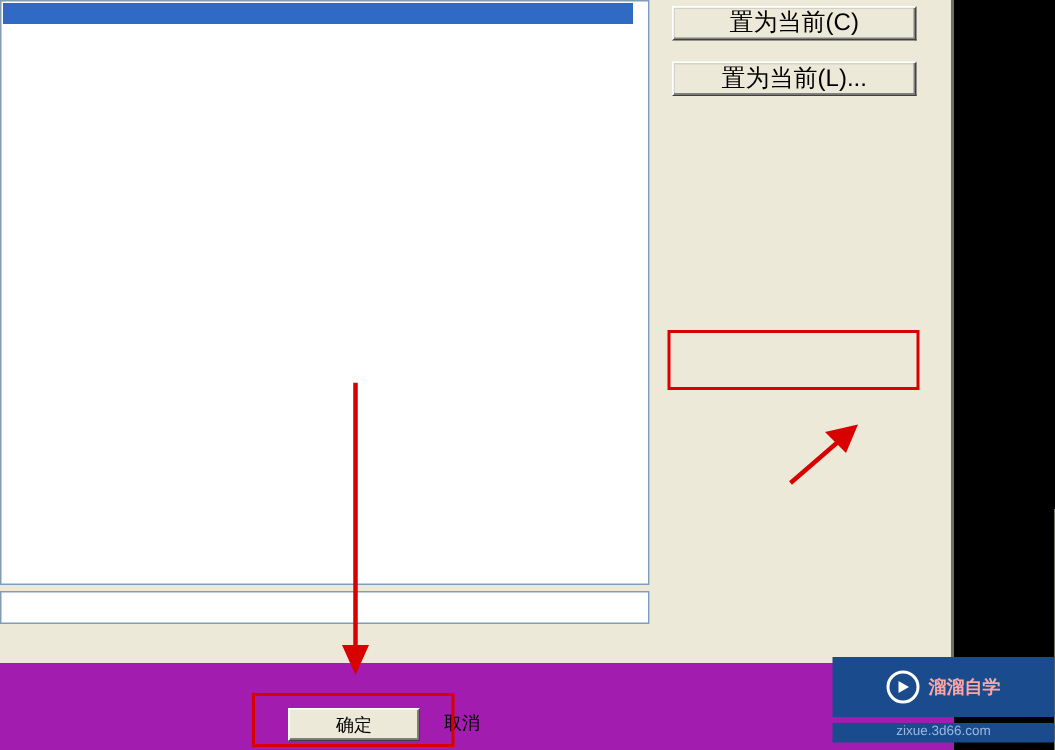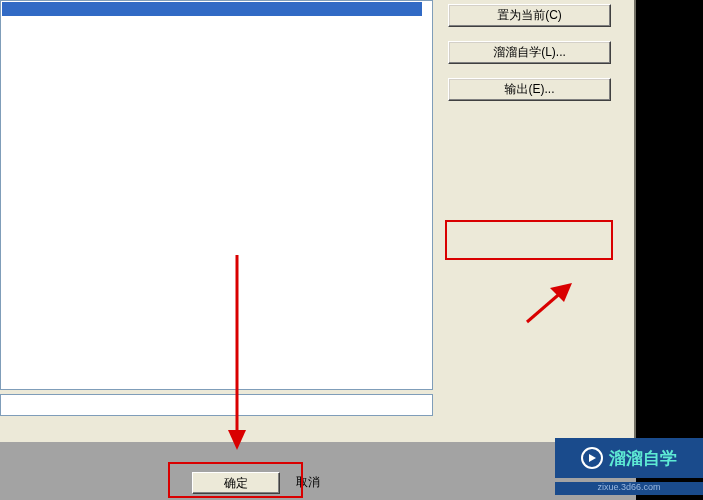--- a/index.html
+++ b/index.html
@@ -59,32 +59,32 @@
       height: 23px;
       margin-bottom: 14px;
       background: #ece9d8;
       border: 1px solid #404040;
       border-top-color: #fff;
       border-left-color: #fff;
       border-right-color: #404040;
       border-bottom-color: #404040;
       box-shadow: inset -1px -1px 0 #808080, inset 1px 1px 0 #d4d0c8;
       font-family: SimSun, sans-serif;
-      font-size: 12px;
+      font-size: 16px;
       text-align: center;
       line-height: 21px;
       cursor: pointer;
     }
     .bottom-buttons {
       position: absolute;
       left: 0;
       bottom: 0;
       width: 636px;
       height: 58px;
-      background: #a3a3a3;
+      background: #a21caf;
       padding-top: 18px;
       text-align: left;
     }
     .btn-ok {
       position: absolute;
       left: 192px;
       top: 30px;
       width: 88px;
       height: 22px;
       background: #ece9d8;
@@ -136,26 +136,26 @@
       top: 280px;
       pointer-events: none;
     }
     .watermark {
       position: absolute;
       right: 0;
       bottom: 22px;
       width: 148px;
       height: 40px;
       background: #1a4b8c;
-      color: #5eead4;
+      color: #fca5a5;
       display: flex;
       align-items: center;
       justify-content: center;
       gap: 6px;
-      font-size: 17px;
+      font-size: 12px;
       font-weight: bold;
       z-index: 50;
     }
     .watermark-icon {
       width: 22px;
       height: 22px;
       border: 2px solid #fff;
       border-radius: 50%;
       display: flex;
       align-items: center;
@@ -179,22 +179,21 @@
 
 <div class="dialog">
   <div class="list-area">
     <div class="selection-bar"></div>
   </div>
 
   <div class="input-strip"></div>
 
   <div class="side-buttons">
     <button class="win-btn">置为当前(C)</button>
-    <button class="win-btn">溜溜自学(L)...</button>
-    <button class="win-btn">输出(E)...</button>
+    <button class="win-btn">置为当前(L)...</button>
   </div>
 
   <div class="bottom-buttons">
     <button class="btn-ok">确定</button>
     <span class="btn-cancel">取消</span>
   </div>
 </div>
 
 <div class="red-box-ok"></div>
 <div class="red-box-reset"></div>

